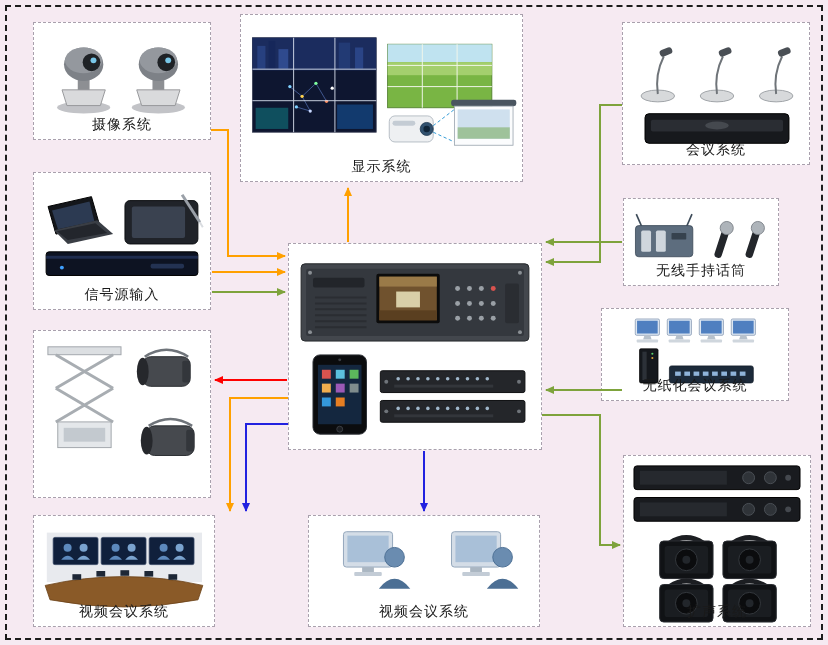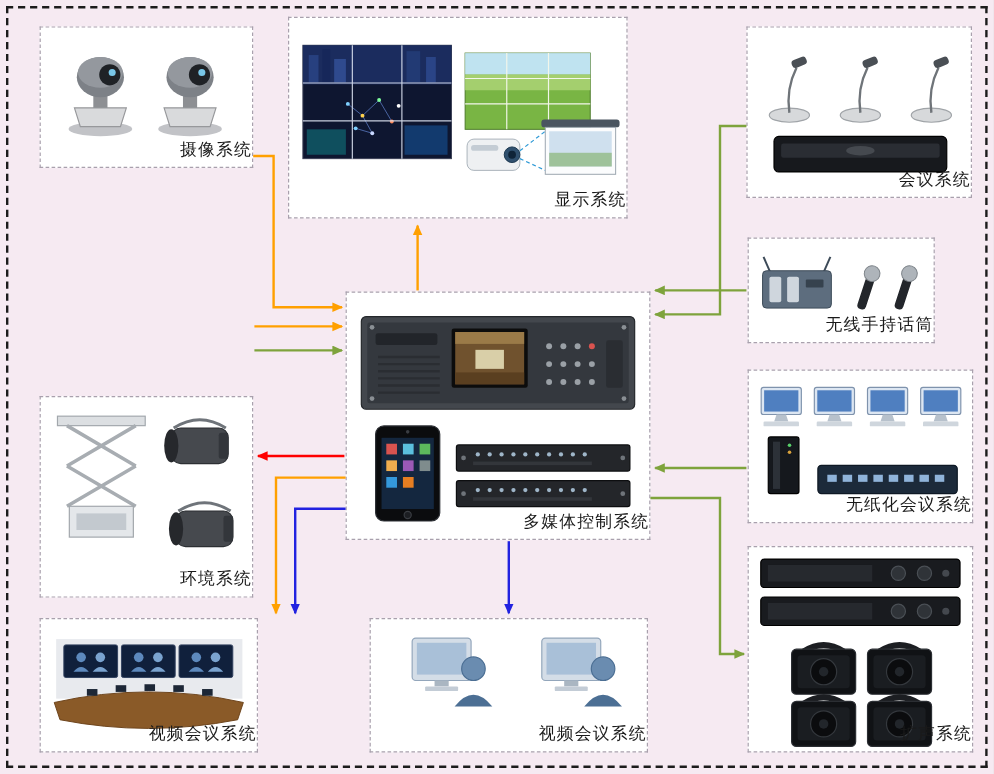--- a/index.html
+++ b/index.html
@@ -11,21 +11,21 @@
   .outer-border{
     position:absolute;left:5px;top:5px;width:814px;height:631px;
     border:2px dashed #1c1c1c;pointer-events:none;z-index:6;
   }
   .box{
     position:absolute;background:#ffffff;border:1px dashed #a9a0ad;
     box-sizing:border-box;z-index:2;
   }
   .art{position:absolute;left:0;top:0;width:100%;height:100%;}
   .label{
-    position:absolute;left:0;right:0;bottom:5px;text-align:right;
+    position:absolute;left:0;right:0;bottom:5px;text-align:center;
     font-size:14px;color:#1a1a1a;letter-spacing:1px;z-index:3;
   }
   #arrow-layer{position:absolute;left:0;top:0;z-index:5;pointer-events:none;}
 </style>
 </head>
 <body>
 
 <div id="canvas">
   <div class="outer-border"></div>
 
@@ -130,20 +130,43 @@
       <use href="#cmic" x="120"></use>
       <g>
         <rect x="22" y="92" width="146" height="30" rx="4" fill="#17191d" stroke="#000000"></rect>
         <rect x="28" y="98" width="134" height="12" rx="2" fill="#2a2d33"></rect>
         <ellipse cx="95" cy="104" rx="12" ry="4" fill="#45494f"></ellipse>
       </g>
     </svg>
     <div class="label">会议系统</div>
   </div>
 
+  <div class="box" style="left:33px;top:172px;width:178px;height:138px">
+    <svg class="art" viewBox="0 0 178 138">
+      <g>
+        <path d="M14 34 L58 24 L66 52 L22 62 Z" fill="#14161a" stroke="#000000"></path>
+        <path d="M18 38 L56 29 L61 49 L24 57 Z" fill="#2c3a52"></path>
+        <path d="M20 58 L64 48 L80 62 L34 72 Z" fill="#3a3e45"></path>
+        <path d="M23 59 L62 51 L74 61 L34 68 Z" fill="#23262c"></path>
+      </g>
+      <g>
+        <rect x="92" y="28" width="74" height="44" rx="5" fill="#202329" stroke="#0c0e11"></rect>
+        <rect x="99" y="34" width="54" height="32" rx="2" fill="#3a4250"></rect>
+        <line x1="150" y1="22" x2="168" y2="50" stroke="#9aa0a8" stroke-width="3"></line>
+        <line x1="168" y1="50" x2="171" y2="55" stroke="#d9dce0" stroke-width="2"></line>
+      </g>
+      <g>
+        <rect x="12" y="80" width="154" height="24" rx="3" fill="#0d1322" stroke="#000000"></rect>
+        <rect x="12" y="84" width="154" height="3" fill="#1e2c4e"></rect>
+        <rect x="118" y="92" width="34" height="5" rx="2" fill="#233252"></rect>
+        <circle cx="28" cy="96" r="2" fill="#3fa0ff"></circle>
+      </g>
+    </svg>
+    <div class="label">信号源输入</div>
+  </div>
 
   <div class="box" style="left:623px;top:198px;width:156px;height:88px">
     <svg class="art" viewBox="0 0 188 88">
       <g>
         <line x1="22" y1="26" x2="15" y2="10" stroke="#3c4a58" stroke-width="2"></line>
         <line x1="76" y1="26" x2="83" y2="10" stroke="#3c4a58" stroke-width="2"></line>
         <rect x="14" y="24" width="70" height="38" rx="4" fill="#5d6d7e" stroke="#3c4a58"></rect>
         <rect x="21" y="30" width="12" height="26" rx="2" fill="#cfd6dd"></rect>
         <rect x="39" y="30" width="12" height="26" rx="2" fill="#cfd6dd"></rect>
         <rect x="58" y="33" width="18" height="8" rx="1" fill="#36424e"></rect>
@@ -169,24 +192,23 @@
         <rect x="30" y="98" width="42" height="14" fill="#c3c9cf"></rect>
       </g>
       <g id="envlt">
         <path d="M112 26 Q134 12 156 26" stroke="#6f747a" stroke-width="2.5" fill="none"></path>
         <rect x="110" y="26" width="48" height="30" rx="8" fill="#46494e" stroke="#2c2f33"></rect>
         <ellipse cx="110" cy="41" rx="6" ry="14" fill="#26282c"></ellipse>
         <rect x="150" y="30" width="8" height="22" rx="2" fill="#33363b"></rect>
       </g>
       <use href="#envlt" x="4" y="70"></use>
     </svg>
-    <div class="label">环境系统</div>
-  </div>
-
-  <div class="box" style="left:623px;top:308px;width:188px;height:128px">
+  </div>
+
+  <div class="box" style="left:601px;top:308px;width:188px;height:93px">
     <svg class="art" viewBox="0 0 188 128">
       <g id="pterm" transform="translate(10,14)">
         <rect x="0" y="0" width="34" height="23" rx="2" fill="#dce6f2" stroke="#7f93ad"></rect>
         <rect x="2.5" y="2.5" width="29" height="18" fill="#4f7fc0"></rect>
         <path d="M13 23 L21 23 L23 29 L11 29 Z" fill="#b7c1cc"></path>
         <rect x="2" y="29" width="30" height="4" rx="1" fill="#cfd6dd"></rect>
       </g>
       <use href="#pterm" x="45"></use>
       <use href="#pterm" x="90"></use>
       <use href="#pterm" x="135"></use>
@@ -350,16 +372,15 @@
           <circle cx="140" cy="136" r="1.8" fill="#9fb6c9"></circle>
         <circle cx="150" cy="136" r="1.8" fill="#9fb6c9"></circle>
           <circle cx="160" cy="136" r="1.8" fill="#9fb6c9"></circle>
         <circle cx="170" cy="136" r="1.8" fill="#9fb6c9"></circle>
           <circle cx="180" cy="136" r="1.8" fill="#9fb6c9"></circle>
         <circle cx="190" cy="136" r="1.8" fill="#9fb6c9"></circle>
           <circle cx="200" cy="136" r="1.8" fill="#9fb6c9"></circle>
         <rect x="106" y="142" width="100" height="3" fill="#33363b"></rect>
       </g>
     </svg>
-    <div class="label">多媒体控制系统</div>
   </div>
 
 </div>
 
 </body></html>

